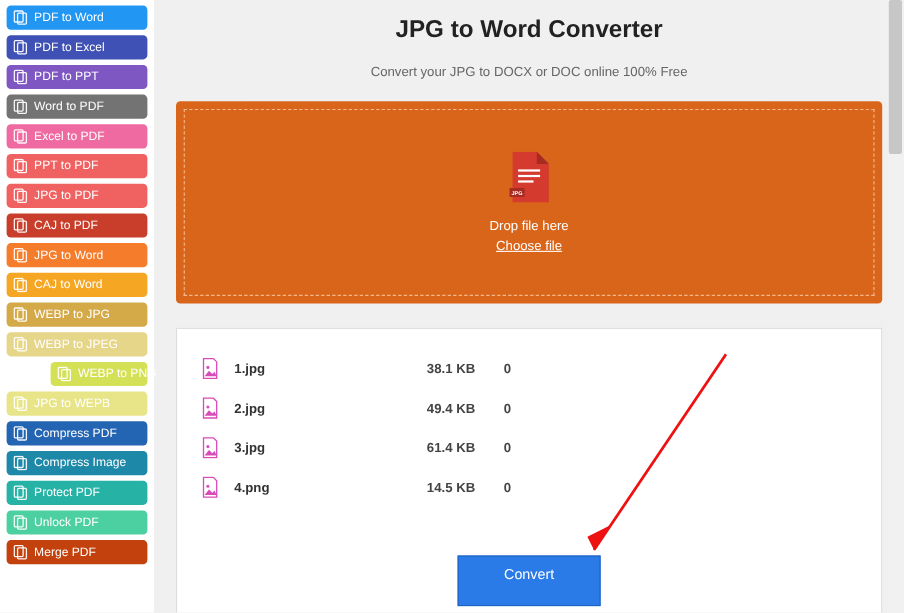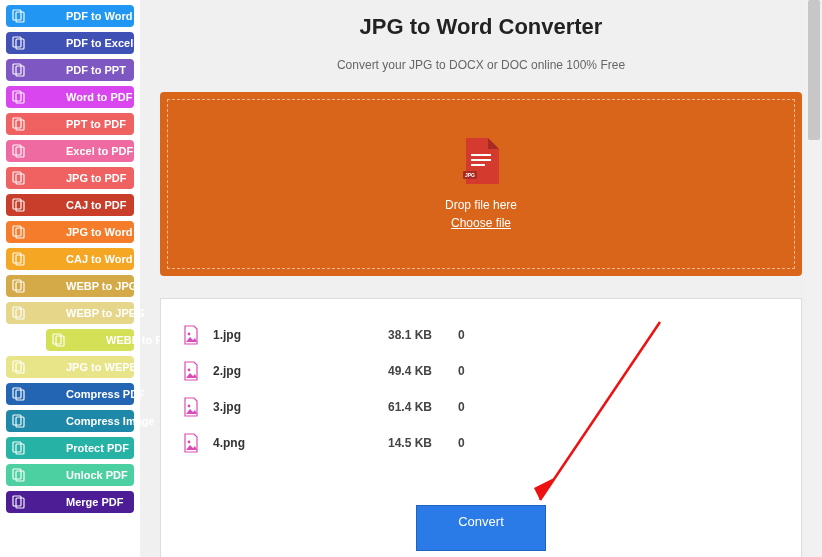--- a/index.html
+++ b/index.html
@@ -1,19 +1,19 @@
 <!DOCTYPE html>
 <html><head>
 <meta charset="utf-8">
 <style>
 * { margin: 0; padding: 0; box-sizing: border-box; }
 body { font-family: -apple-system, Segoe UI, Arial, sans-serif; background: #f0f0f0; width: 822px; height: 557px; overflow: hidden; position: relative; }
 .container { display: flex; height: 100%; }
 .sidebar { width: 140px; padding: 5px 6px; display: flex; flex-direction: column; gap: 5px; background: #fff; }
-.side-item { display: flex; align-items: center; height: 22px; border-radius: 4px; padding: 0 6px; color: #fff; font-size: 11px; font-weight: 700; cursor: pointer; white-space: nowrap; gap: 35px; }
+.side-item { display: flex; align-items: center; height: 22px; border-radius: 4px; padding: 0 6px; color: #fff; font-size: 11px; font-weight: 400; cursor: pointer; white-space: nowrap; }
 .side-item .ic { width: 14px; height: 14px; margin-right: 5px; display: inline-flex; align-items: center; justify-content: center; opacity: 0.95; }
 .side-item .ic svg { width: 14px; height: 14px; }
 .main { flex: 1; padding: 0 20px 0 20px; overflow: hidden; }
 .title { text-align: center; font-size: 22px; font-weight: 700; color: #222; margin-top: 14px; }
 .subtitle { text-align: center; font-size: 12px; color: #666; margin-top: 18px; }
 .dropzone { margin-top: 20px; background: #d9651a; border-radius: 4px; padding: 7px; }
 .dropzone-inner { border: 1.5px dashed #f7b98c; height: 170px; display: flex; flex-direction: column; align-items: center; justify-content: center; color: #fff; font-size: 12px; }
 .file-icon { width: 36px; height: 46px; margin-bottom: 14px; }
 .drop-text { margin-top: 0; }
 .choose { text-decoration: underline; margin-top: 4px; cursor: pointer; }
@@ -54,47 +54,47 @@
       </div>
       <div class="side-item" style="background: rgb(126, 87, 194);">
         <span class="ic">
           <svg viewBox="0 0 14 14">
             <rect x="1" y="1" width="8" height="10" rx="1" fill="none" stroke="#fff" stroke-width="1.2"></rect>
             <rect x="4" y="3" width="8" height="10" rx="1" fill="none" stroke="#fff" stroke-width="1.2"></rect>
           </svg>
         </span>
         <span>PDF to PPT</span>
       </div>
-      <div class="side-item" style="background: #d946ef;">
+      <div class="side-item" style="background: #737373;">
         <span class="ic">
           <svg viewBox="0 0 14 14">
             <rect x="1" y="1" width="8" height="10" rx="1" fill="none" stroke="#fff" stroke-width="1.2"></rect>
             <rect x="4" y="3" width="8" height="10" rx="1" fill="none" stroke="#fff" stroke-width="1.2"></rect>
           </svg>
         </span>
         <span>Word to PDF</span>
       </div>
+      <div class="side-item" style="background: rgb(239, 106, 160);">
+        <span class="ic">
+          <svg viewBox="0 0 14 14">
+            <rect x="1" y="1" width="8" height="10" rx="1" fill="none" stroke="#fff" stroke-width="1.2"></rect>
+            <rect x="4" y="3" width="8" height="10" rx="1" fill="none" stroke="#fff" stroke-width="1.2"></rect>
+          </svg>
+        </span>
+        <span>Excel to PDF</span>
+      </div>
       <div class="side-item" style="background: rgb(240, 98, 98);">
         <span class="ic">
           <svg viewBox="0 0 14 14">
             <rect x="1" y="1" width="8" height="10" rx="1" fill="none" stroke="#fff" stroke-width="1.2"></rect>
             <rect x="4" y="3" width="8" height="10" rx="1" fill="none" stroke="#fff" stroke-width="1.2"></rect>
           </svg>
         </span>
         <span>PPT to PDF</span>
       </div>
-      <div class="side-item" style="background: rgb(239, 106, 160);">
-        <span class="ic">
-          <svg viewBox="0 0 14 14">
-            <rect x="1" y="1" width="8" height="10" rx="1" fill="none" stroke="#fff" stroke-width="1.2"></rect>
-            <rect x="4" y="3" width="8" height="10" rx="1" fill="none" stroke="#fff" stroke-width="1.2"></rect>
-          </svg>
-        </span>
-        <span>Excel to PDF</span>
-      </div>
       <div class="side-item" style="background: rgb(240, 98, 98);">
         <span class="ic">
           <svg viewBox="0 0 14 14">
             <rect x="1" y="1" width="8" height="10" rx="1" fill="none" stroke="#fff" stroke-width="1.2"></rect>
             <rect x="4" y="3" width="8" height="10" rx="1" fill="none" stroke="#fff" stroke-width="1.2"></rect>
           </svg>
         </span>
         <span>JPG to PDF</span>
       </div>
       <div class="side-item" style="background: rgb(200, 62, 42);">
@@ -189,21 +189,21 @@
       </div>
       <div class="side-item" style="background: rgb(77, 208, 161);">
         <span class="ic">
           <svg viewBox="0 0 14 14">
             <rect x="1" y="1" width="8" height="10" rx="1" fill="none" stroke="#fff" stroke-width="1.2"></rect>
             <rect x="4" y="3" width="8" height="10" rx="1" fill="none" stroke="#fff" stroke-width="1.2"></rect>
           </svg>
         </span>
         <span>Unlock PDF</span>
       </div>
-      <div class="side-item" style="background: #4c1d95;">
+      <div class="side-item" style="background: #c2410c;">
         <span class="ic">
           <svg viewBox="0 0 14 14">
             <rect x="1" y="1" width="8" height="10" rx="1" fill="none" stroke="#fff" stroke-width="1.2"></rect>
             <rect x="4" y="3" width="8" height="10" rx="1" fill="none" stroke="#fff" stroke-width="1.2"></rect>
           </svg>
         </span>
         <span>Merge PDF</span>
       </div>
     </div>
 

